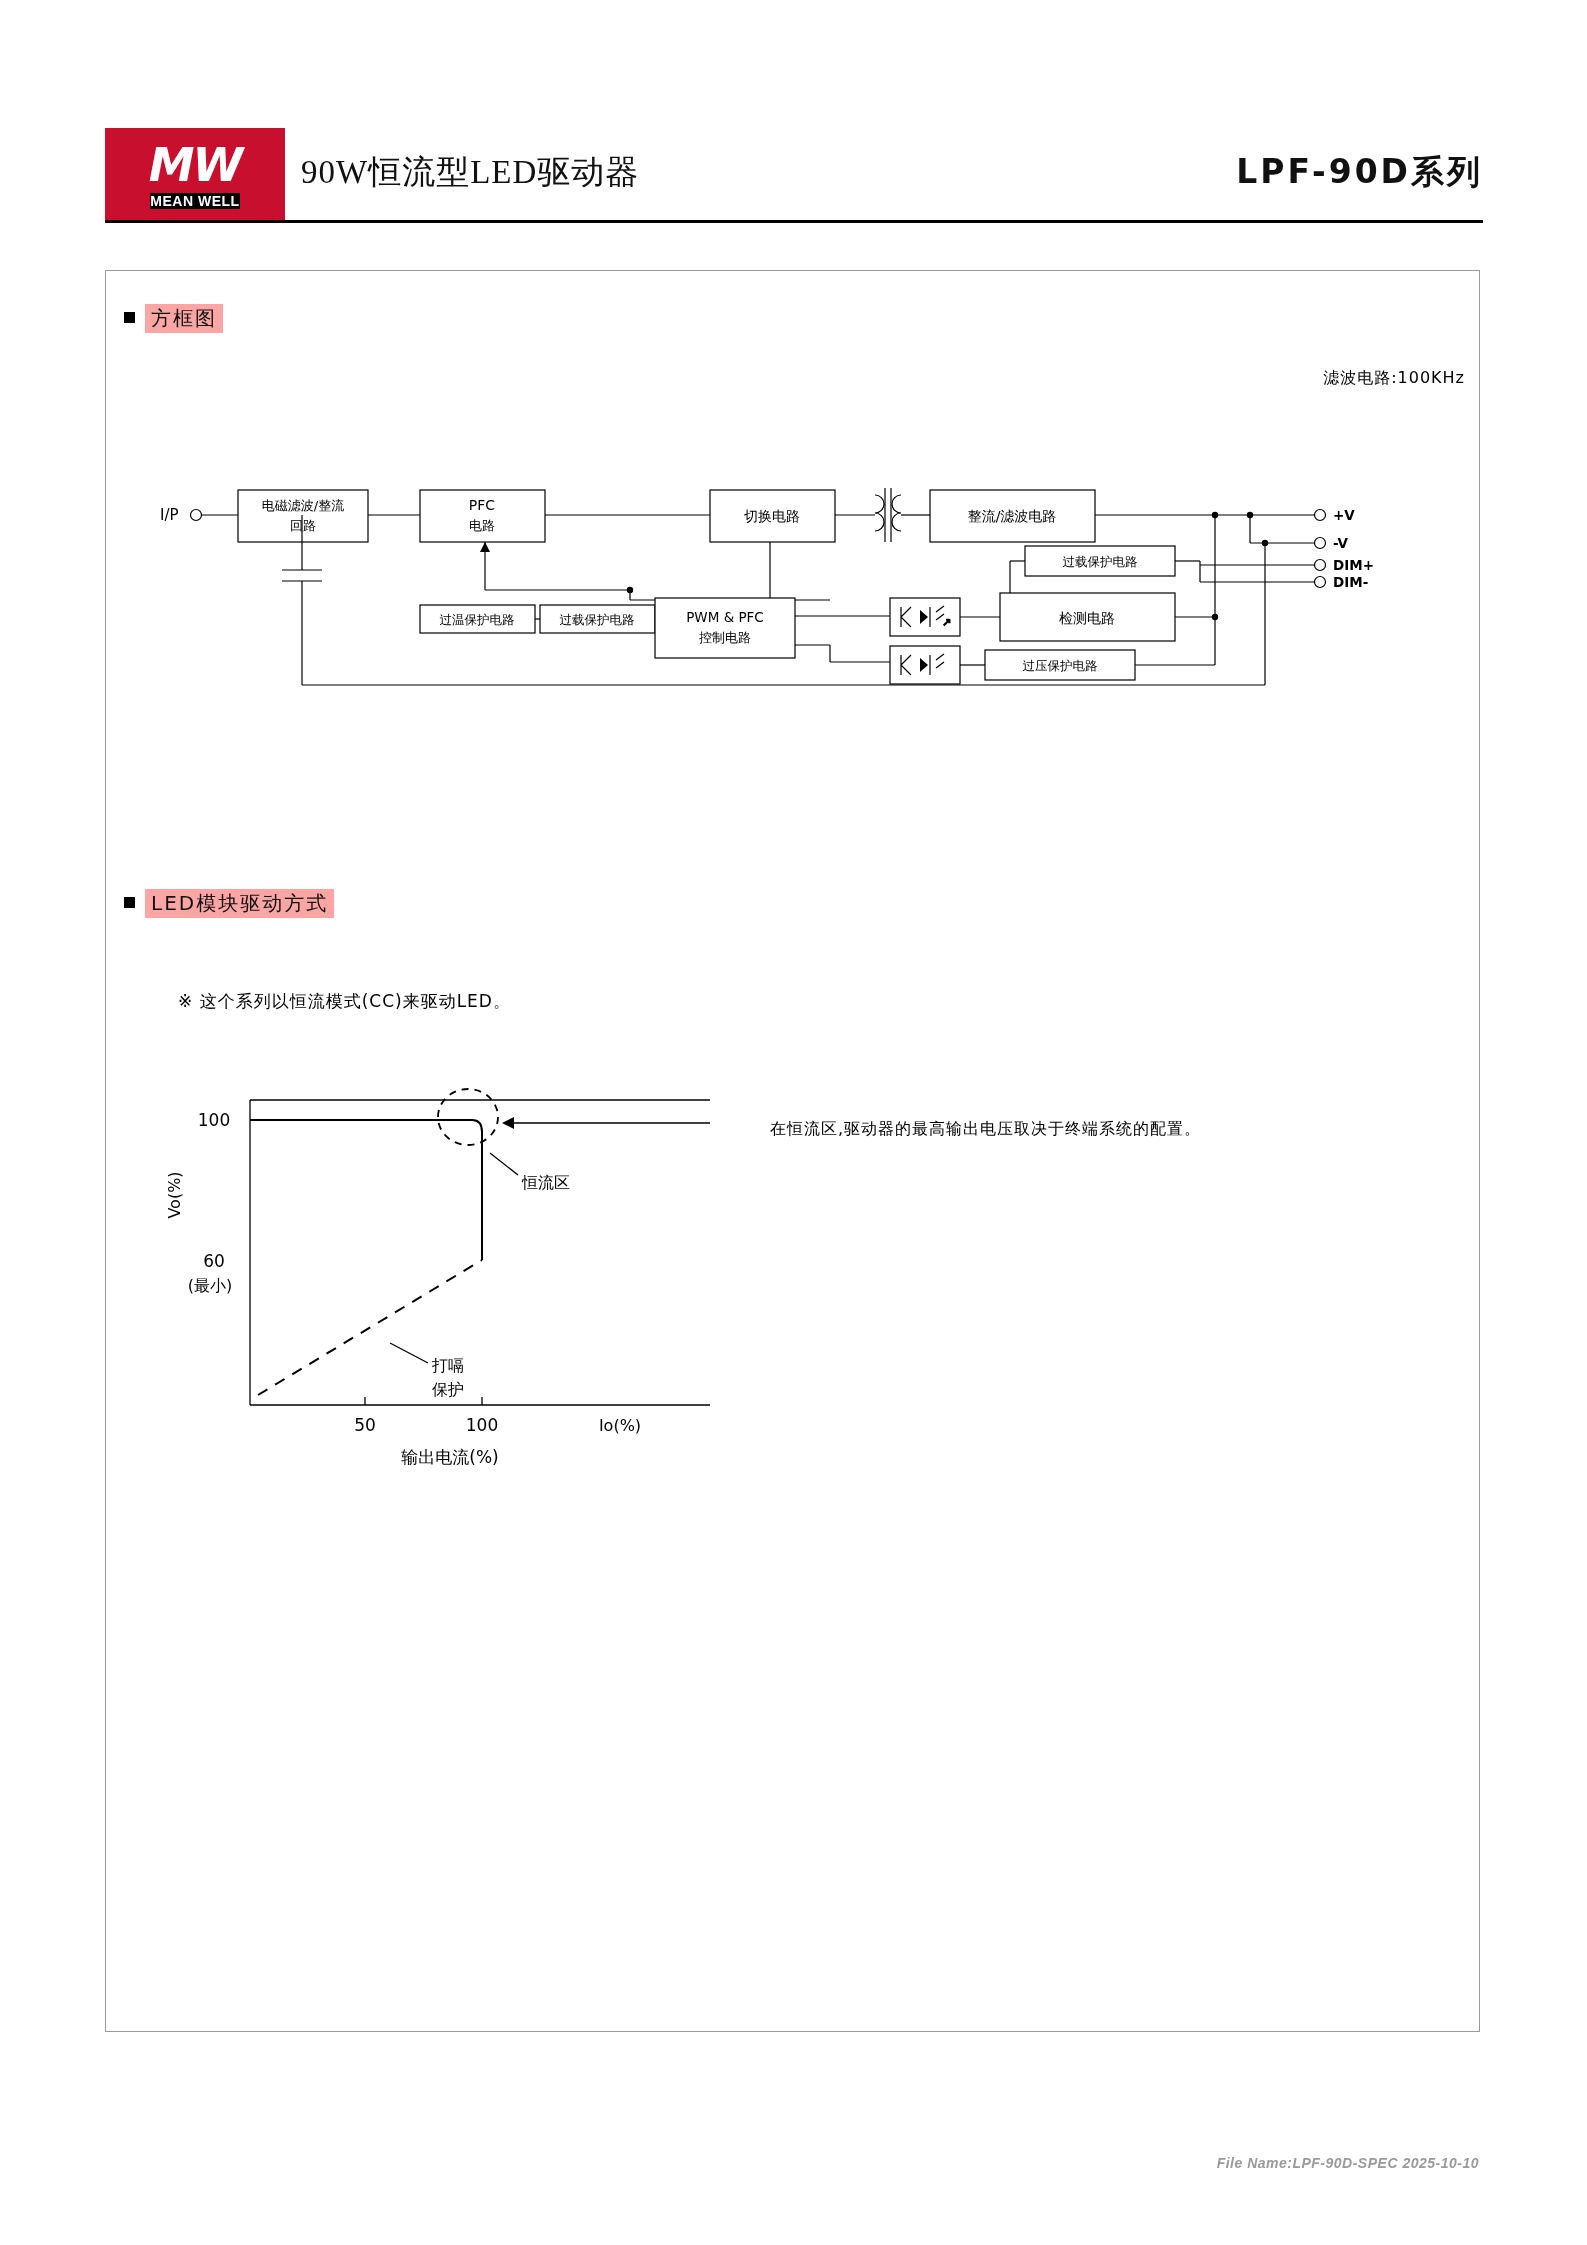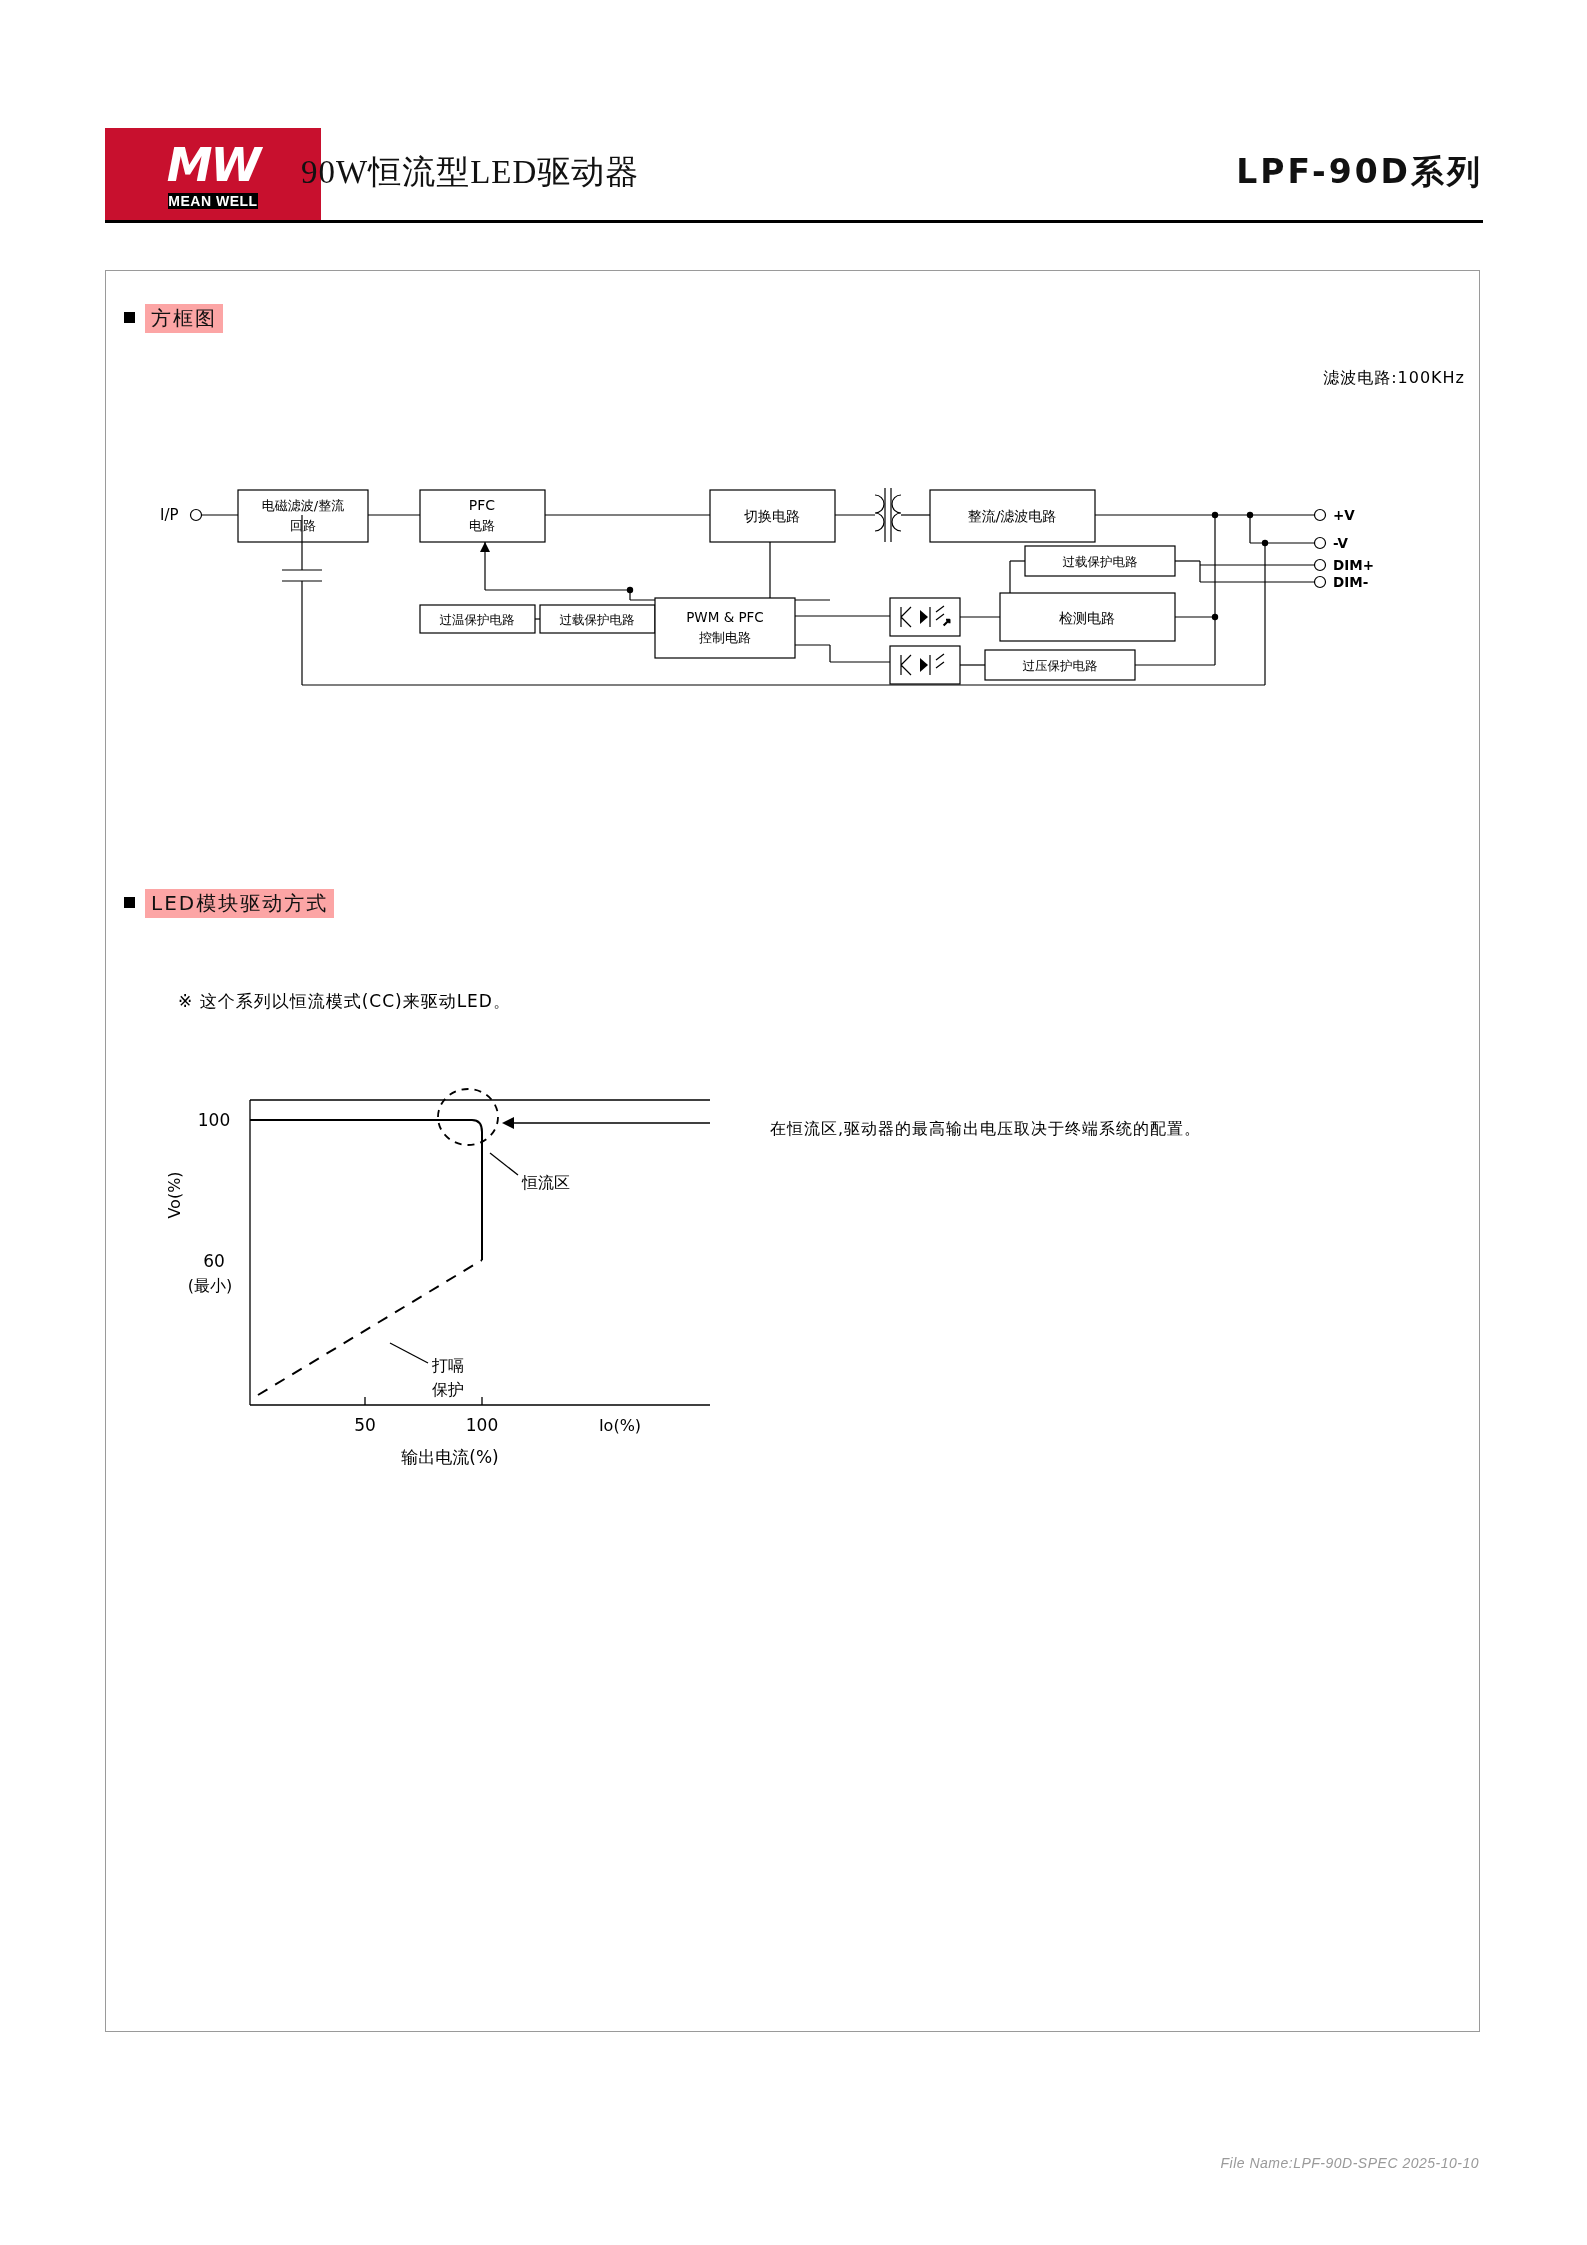--- a/index.html
+++ b/index.html
@@ -21,21 +21,21 @@
     position: absolute;
     left: 105px;
     top: 128px;
     width: 1378px;
     height: 92px;
   }
   .logo {
     position: absolute;
     left: 0;
     top: 0;
-    width: 216px;
+    width: 180px;
     height: 92px;
     background: #c8102e;
     display: flex;
     flex-direction: column;
     align-items: center;
     justify-content: center;
   }
   .logo-mw {
     font-family: "DejaVu Sans", sans-serif;
     font-weight: bold;
@@ -169,21 +169,21 @@
     width: 640px;
   }
 
   
   .footer {
     position: absolute;
     right: 108px;
     top: 2155px;
     font-size: 14px;
     font-style: italic;
-    font-weight: normal;
+    font-weight: bold;
     color: #9a9a9a;
     font-family: "Liberation Sans", sans-serif;
     letter-spacing: 0.5px;
   }
 </style>
 </head>
 <body>
 
 <div class="header">
   <div class="logo">

